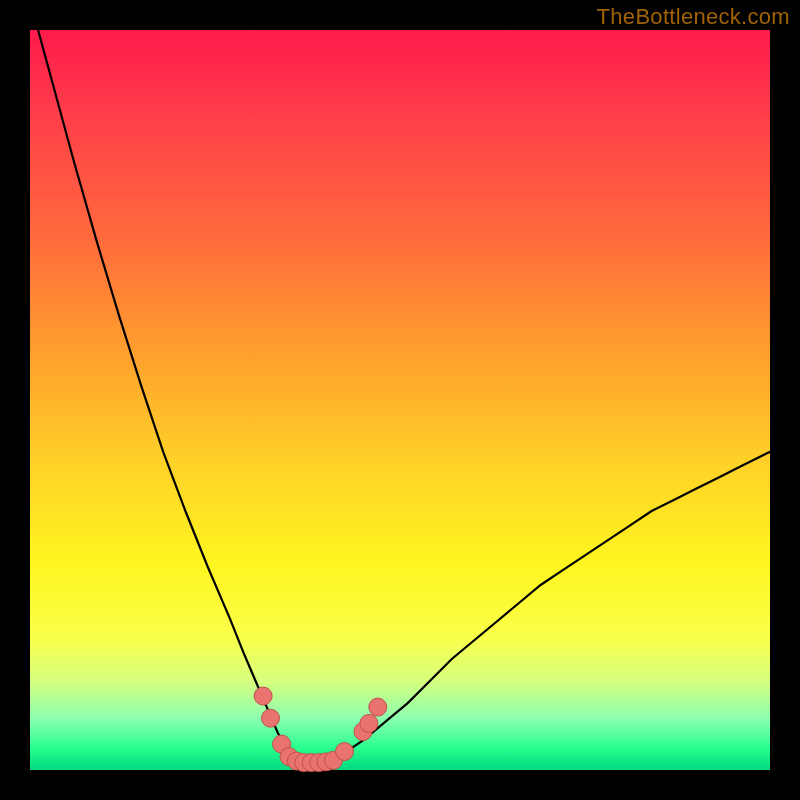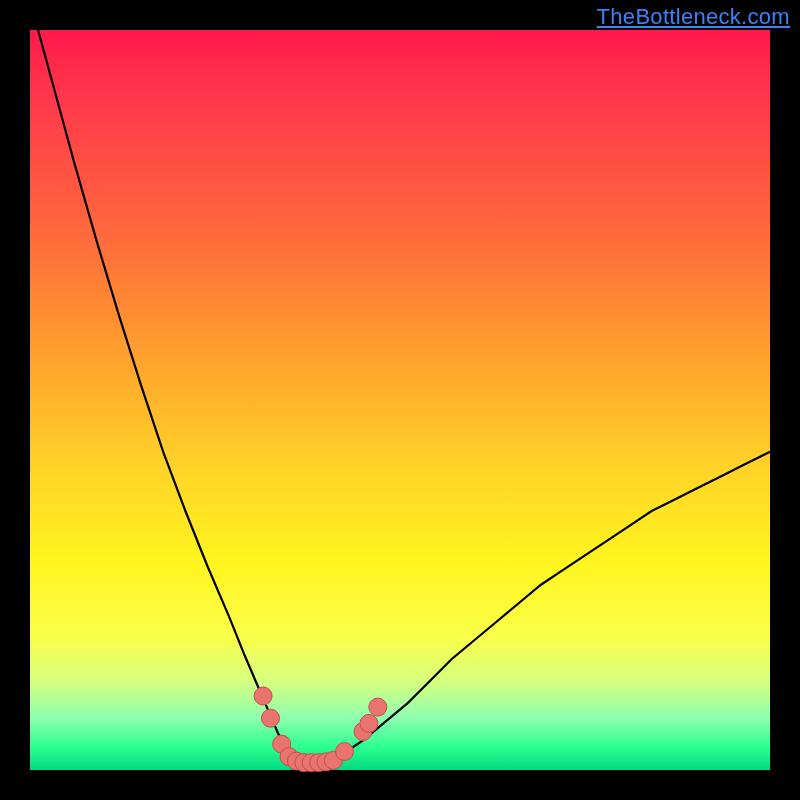--- a/index.html
+++ b/index.html
@@ -41,26 +41,25 @@
     position: absolute;
     inset: 0;
     width: 740px;
     height: 740px;
     overflow: visible;
   }
   .watermark {
     position: absolute;
     top: 4px;
     right: 10px;
-    color: #3b82f6;
+    color: #a16207;
     font-size: 22px;
     font-weight: 500;
     letter-spacing: 0.3px;
     user-select: none;
-    text-decoration: underline;
   }
 </style>
 </head>
 <body>
 
 <div class="frame">
   <div class="plot">
     <svg id="chart-svg" viewBox="0 0 740 740" preserveAspectRatio="none">
       <path id="curve-path" fill="none" stroke-width="2.2" d="M0.00 -29.60 L22.20 51.80 L44.40 133.20 L66.60 210.90 L88.80 284.90 L111.00 355.20 L133.20 421.80 L155.40 481.00 L177.60 536.50 L199.80 588.30 L214.60 625.30 L225.70 651.20 L236.80 677.10 L247.90 703.00 L255.30 717.80 L266.40 728.90 L277.50 732.60 L292.30 732.60 L310.80 725.20 L333.00 710.40 L355.20 691.90 L377.40 673.40 L399.60 651.20 L421.80 629.00 L444.00 610.50 L466.20 592.00 L488.40 573.50 L510.60 555.00 L532.80 540.20 L555.00 525.40 L577.20 510.60 L599.40 495.80 L621.60 481.00 L643.80 469.90 L666.00 458.80 L688.20 447.70 L710.40 436.60 L740.00 421.80" stroke="#000000"></path>
       <g id="markers-group">

